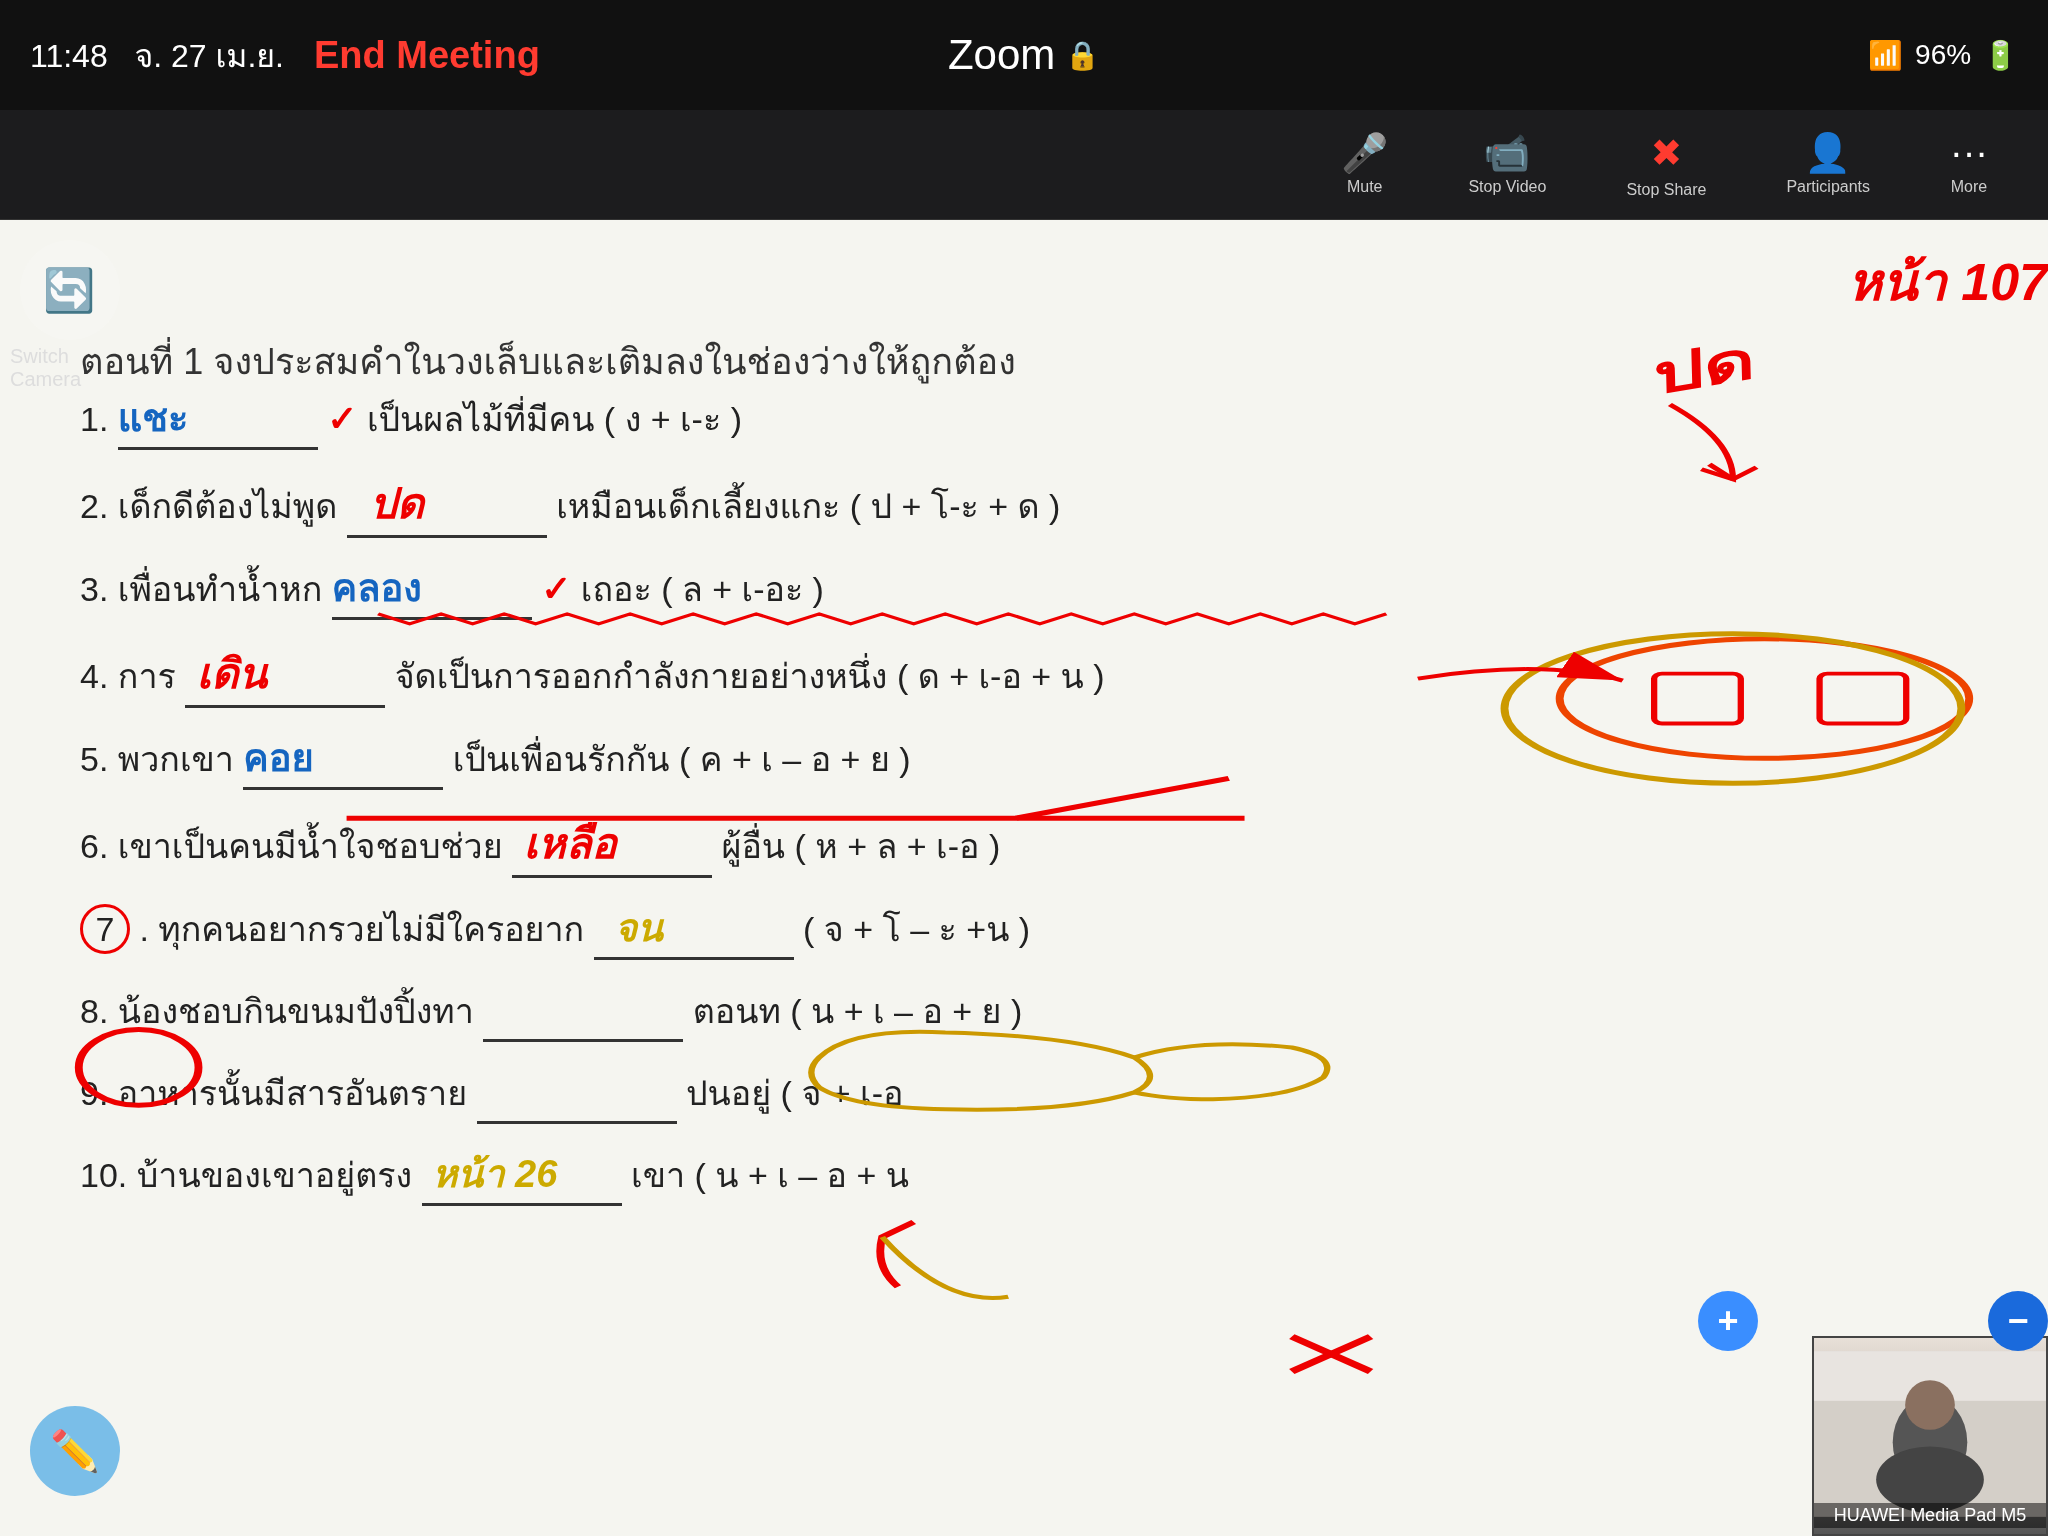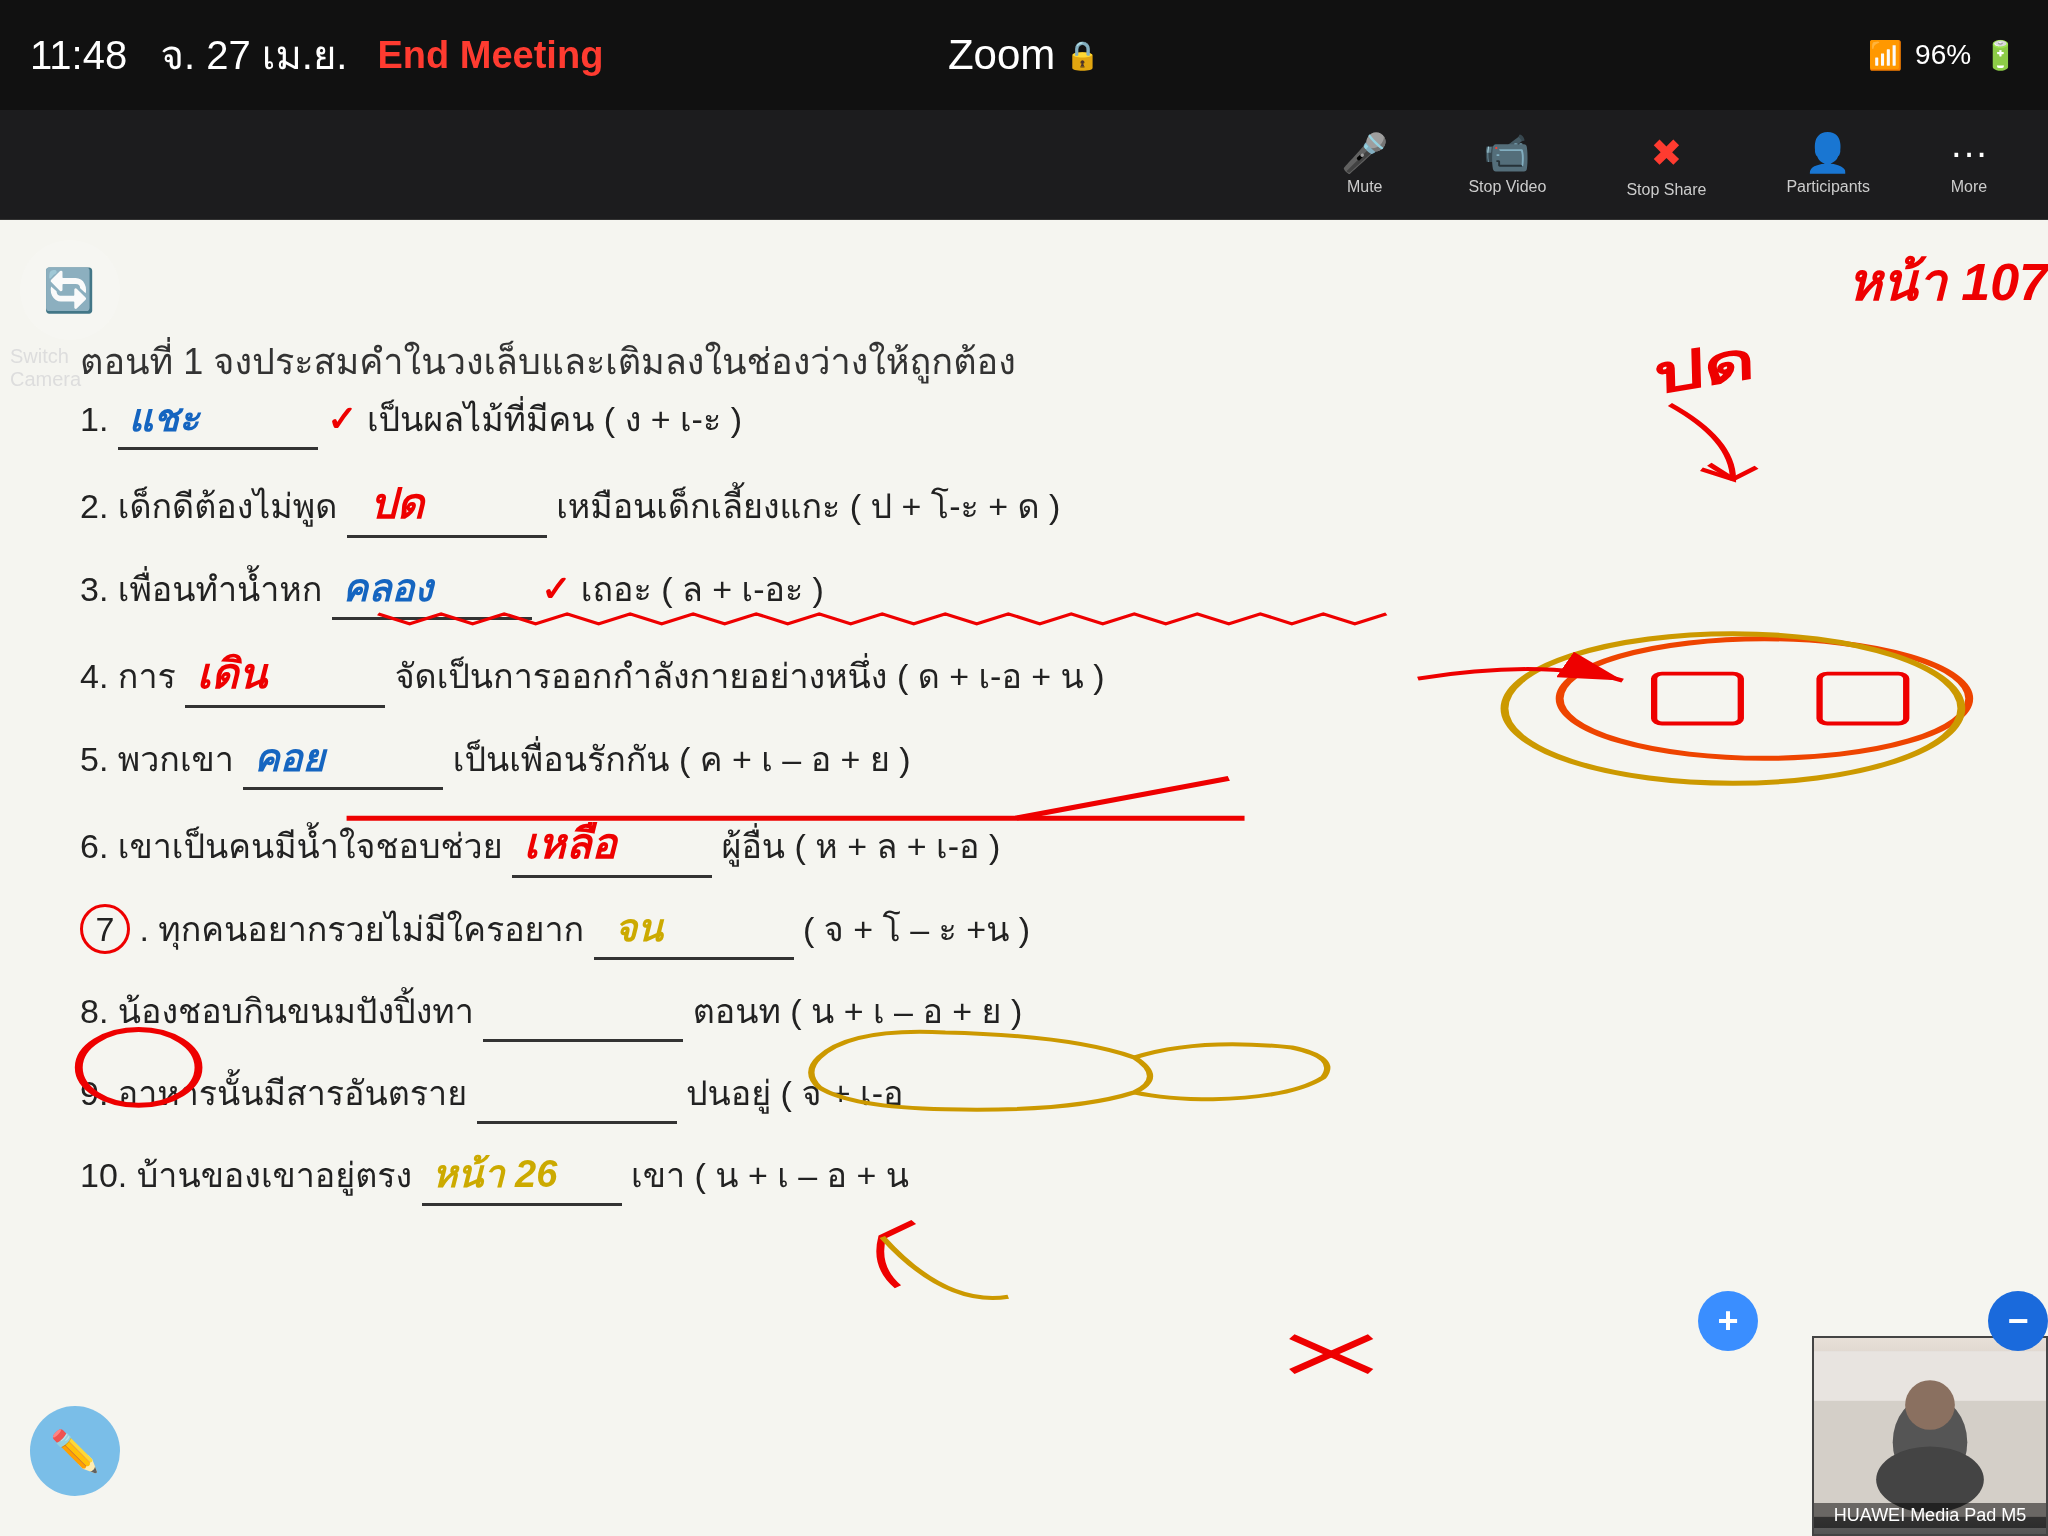--- a/index.html
+++ b/index.html
@@ -26,21 +26,21 @@
     }
 
     #status-left {
       display: flex;
       align-items: center;
       gap: 30px;
     }
 
     #time-status {
       color: #fff;
-      font-size: 40px;
+      font-size: 32px;
       font-weight: 400;
     }
 
     #end-meeting-btn {
       color: #ff3b30;
       font-size: 38px;
       font-weight: 600;
       cursor: pointer;
     }
 
@@ -190,24 +190,22 @@
 
     .answer-underline {
       display: inline-block;
       min-width: 200px;
       border-bottom: 3px solid #333;
       position: relative;
     }
 
     .answer-text-blue {
       color: #1565c0;
-      font-style: italic;
       font-weight: bold;
       font-size: 38px;
-      margin-left: 11px;
     }
 
     .answer-text-red {
       color: #e00;
       font-style: italic;
       font-weight: bold;
       font-size: 42px;
     }
 
     .answer-text-yellow {

